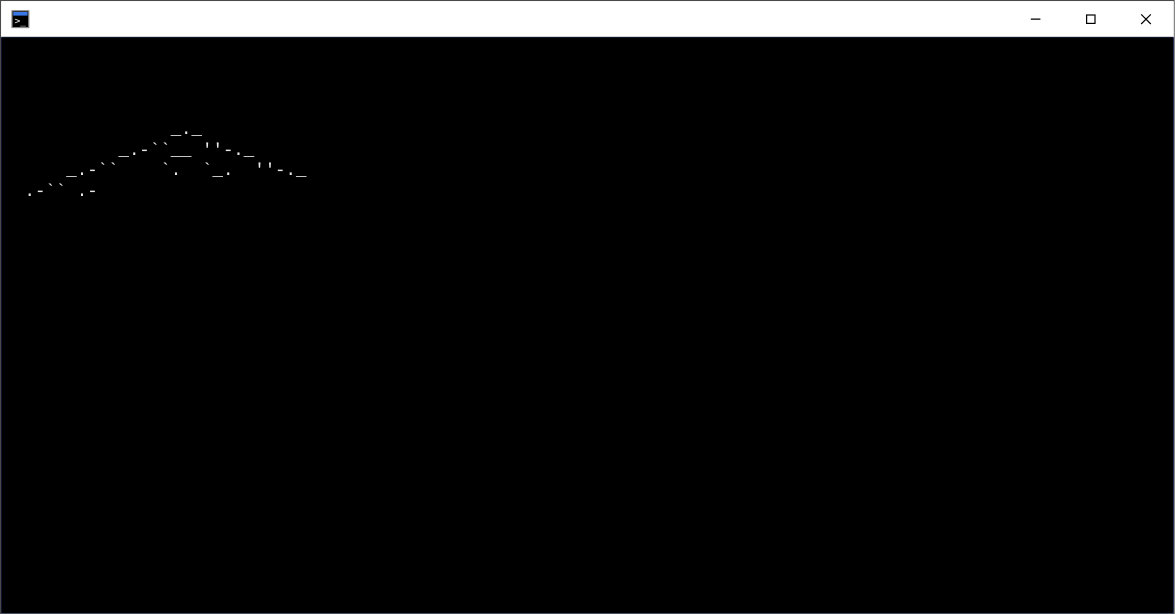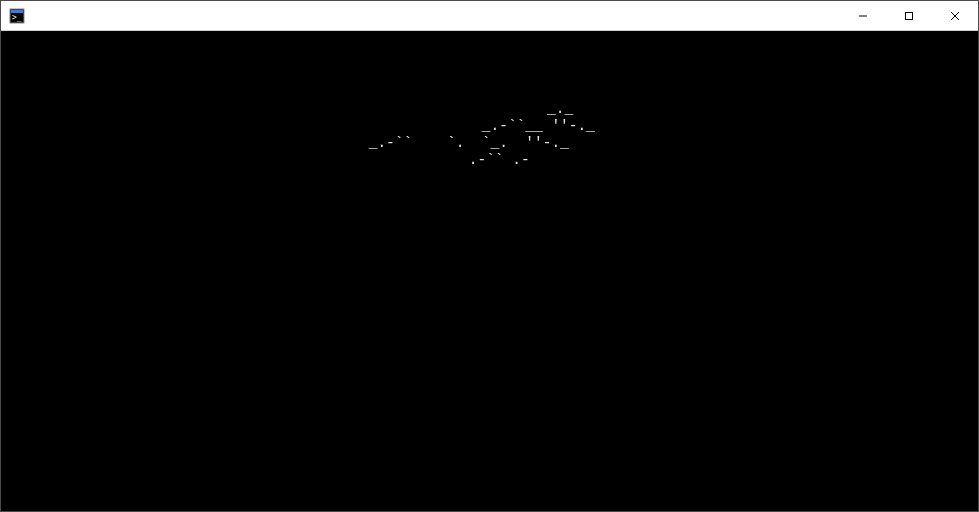--- a/index.html
+++ b/index.html
@@ -35,21 +35,20 @@
     display: flex; align-items: center; justify-content: center;
     font-size: 10px;
     color: #000;
   }
   .titlebar .controls .btn svg { width:10px; height:10px; }
   .terminal-wrap {
     flex: 1;
     display: flex;
     background: #1d4ed8;
     position: relative;
-    text-align: center;
   }
   .terminal {
     flex: 1;
     background: #000;
     color: #e8e8e8;
     font-family: "NSimSun","SimSun","Courier New", monospace;
     font-size: 14.5px;
     line-height: 17px;
     white-space: pre;
     padding: 2px 0 0 2px;

